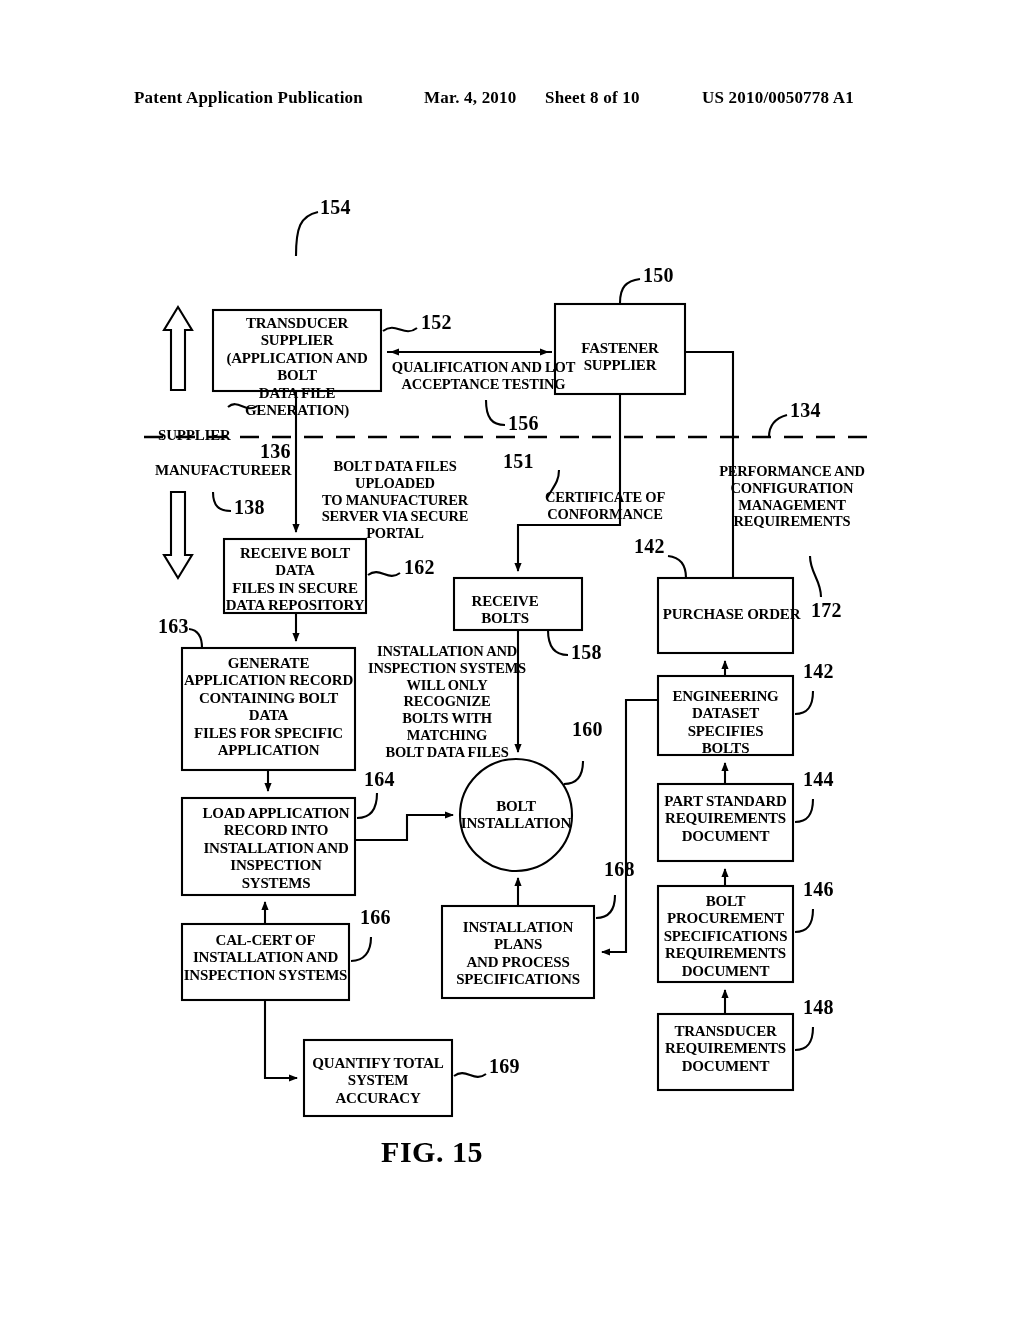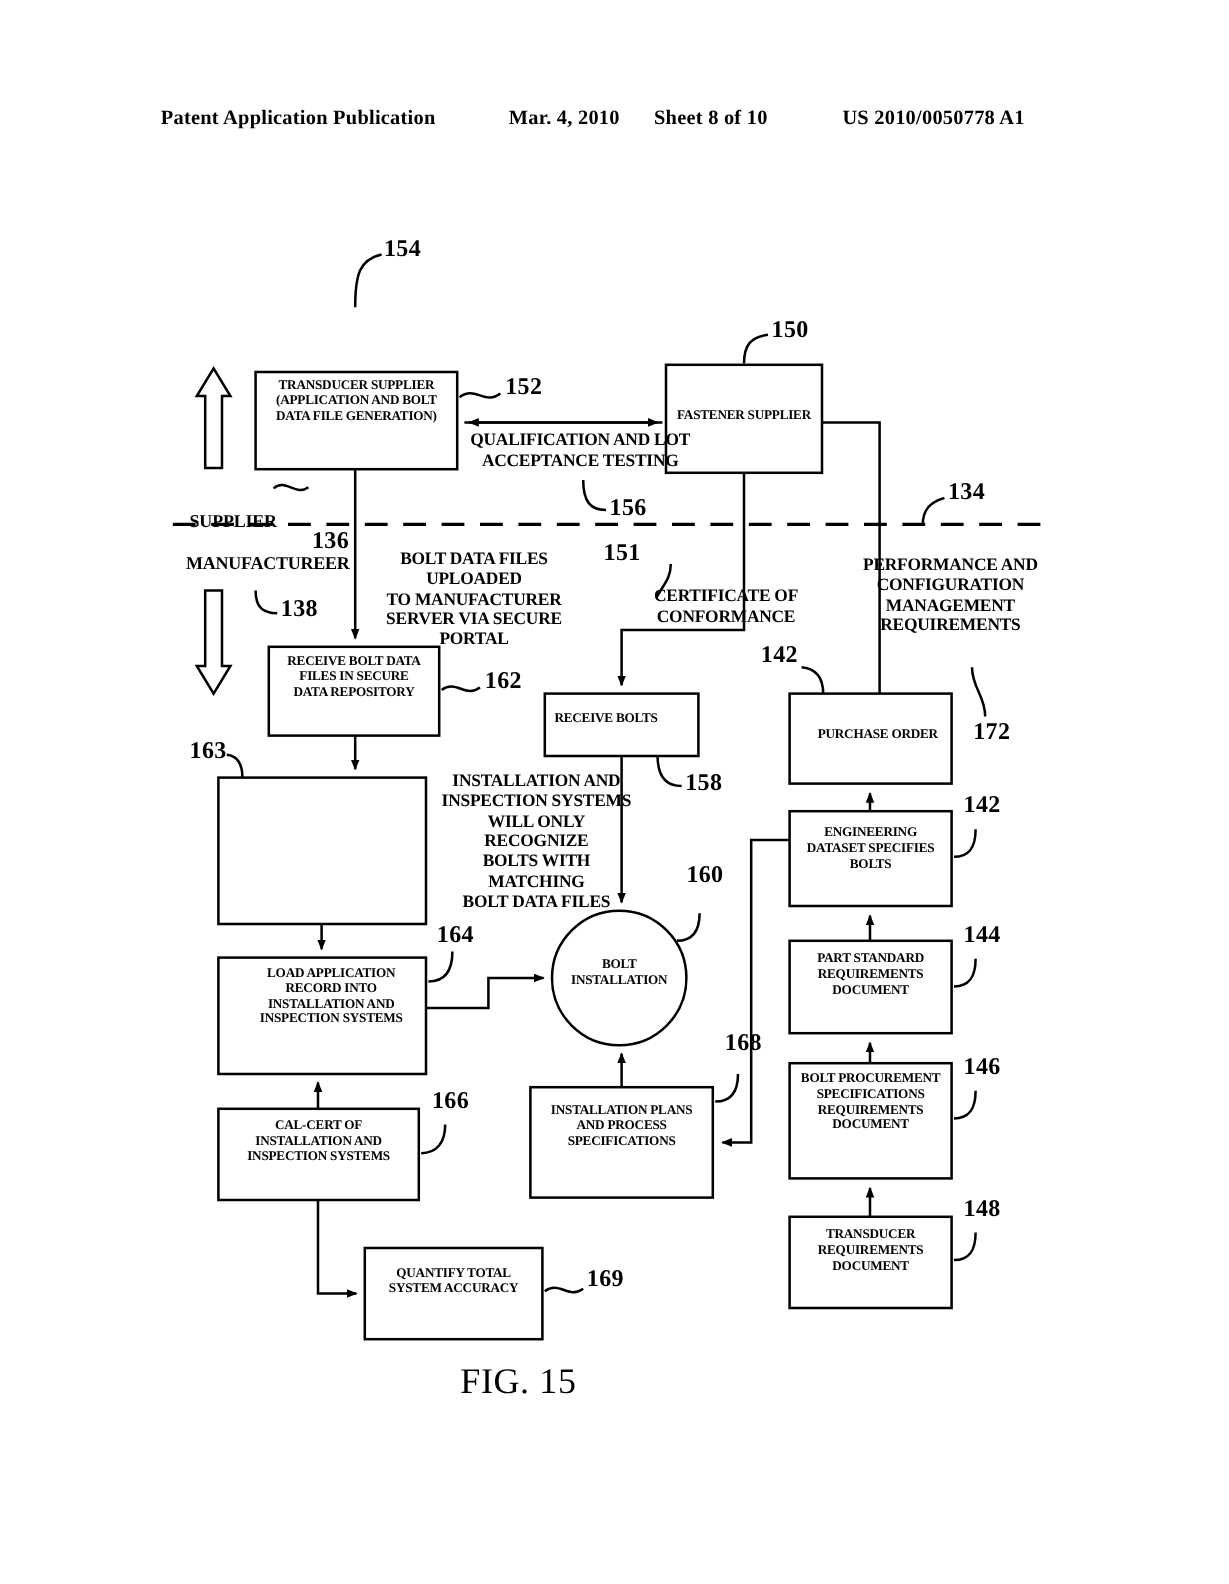--- a/index.html
+++ b/index.html
@@ -41,36 +41,36 @@
     width: 1024px;
     height: 1320px;
   }
   .fig-caption {
     position: absolute;
     left: 0;
     top: 1135px;
     width: 864px;
     text-align: center;
     font-size: 30px;
-    font-weight: normal;
+    font-weight: bold;
     font-family: "Liberation Serif", serif;
     letter-spacing: 0.5px;
   }
 
   
   .tx {
     position: absolute;
     font-family: "Liberation Serif", serif;
     font-weight: bold;
     text-align: center;
     line-height: 1.16;
     white-space: pre-line;
     letter-spacing: -0.2px;
   }
-  .boxtext { font-size: 11px; }
+  .boxtext { font-size: 15px; }
   .freetext { font-size: 14.5px; }
   .reflbl {
     position: absolute;
     font-family: "Liberation Serif", serif;
     font-weight: bold;
     font-size: 20px;
     letter-spacing: 0.3px;
   }
   .zonelbl {
     position: absolute;
@@ -201,20 +201,25 @@
 REQUIREMENTS</div>
 
   <div class="tx boxtext" style="left:224px; top:545px; width:142px;">RECEIVE BOLT DATA
 FILES IN SECURE
 DATA REPOSITORY</div>
 
   <div class="tx boxtext" style="left:454px; top:593px; width:102px;">RECEIVE BOLTS</div>
 
   <div class="tx boxtext" style="left:658px; top:606px; width:147px;">PURCHASE ORDER</div>
 
+  <div class="tx boxtext" style="left:182px; top:655px; width:173px;">GENERATE
+APPLICATION RECORD
+CONTAINING BOLT DATA
+FILES FOR SPECIFIC
+APPLICATION</div>
 
   <div class="tx freetext" style="left:366px; top:643px; width:162px;">INSTALLATION AND
 INSPECTION SYSTEMS
 WILL ONLY RECOGNIZE
 BOLTS WITH MATCHING
 BOLT DATA FILES</div>
 
   <div class="tx boxtext" style="left:658px; top:688px; width:135px;">ENGINEERING
 DATASET SPECIFIES
 BOLTS</div>

